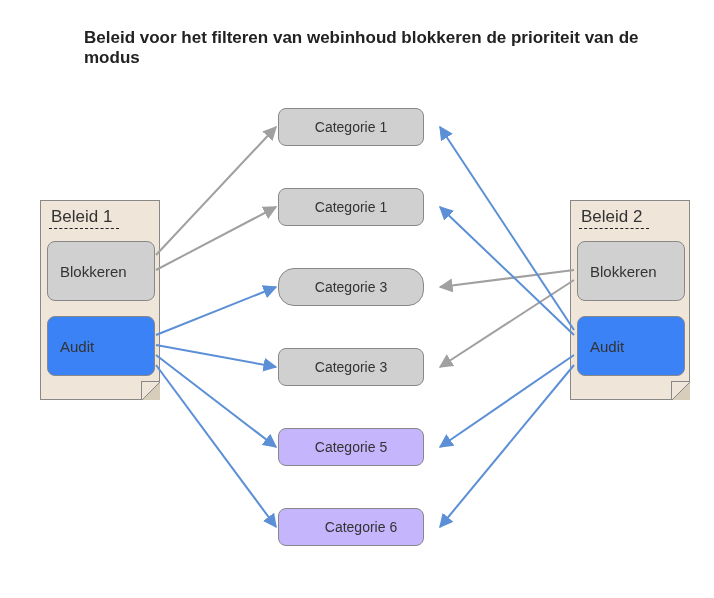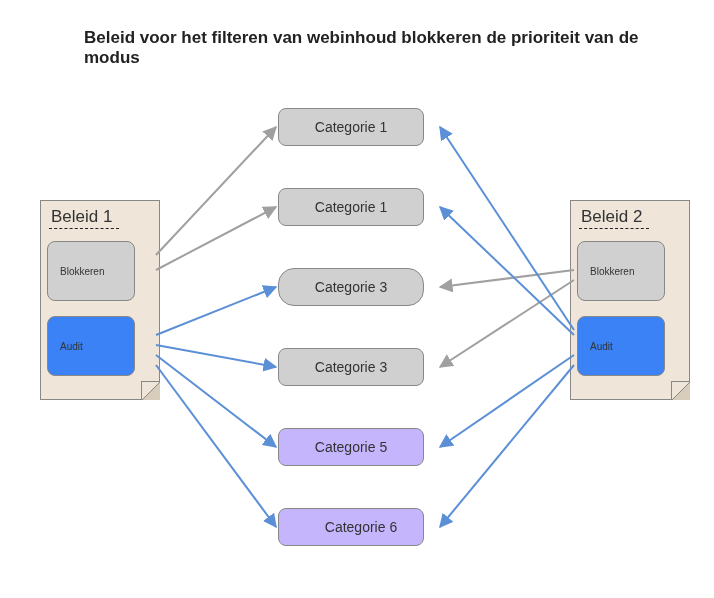--- a/index.html
+++ b/index.html
@@ -51,29 +51,29 @@
     content: "";
     position: absolute;
     left: -2px;
     bottom: -2px;
     width: 70px;
     border-bottom: 1px dashed #222;
   }
   .inner-box {
     position: absolute;
     left: 6px;
-    width: 88px;
+    width: 108px;
     height: 60px;
     border-radius: 8px;
     border: 1px solid #888;
     box-sizing: border-box;
     display: flex;
     align-items: center;
     padding-left: 12px;
-    font-size: 10px;
+    font-size: 15px;
   }
   .block-box { top: 40px; background: #d0d0d0; }
   .audit-box { top: 115px; background: #3b82f6; }
 
   .category-box {
     position: absolute;
     width: 146px;
     height: 38px;
     border-radius: 8px;
     border: 1px solid #888;

